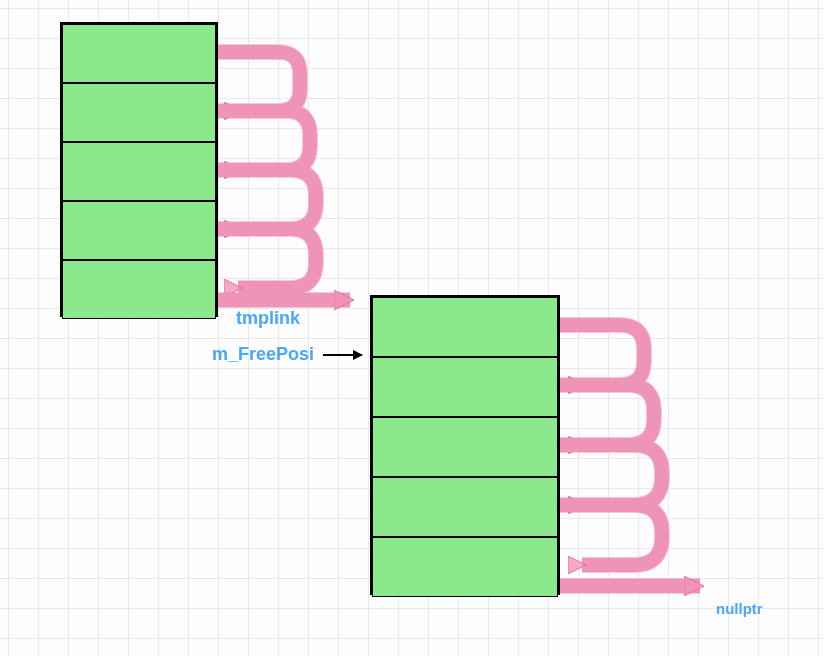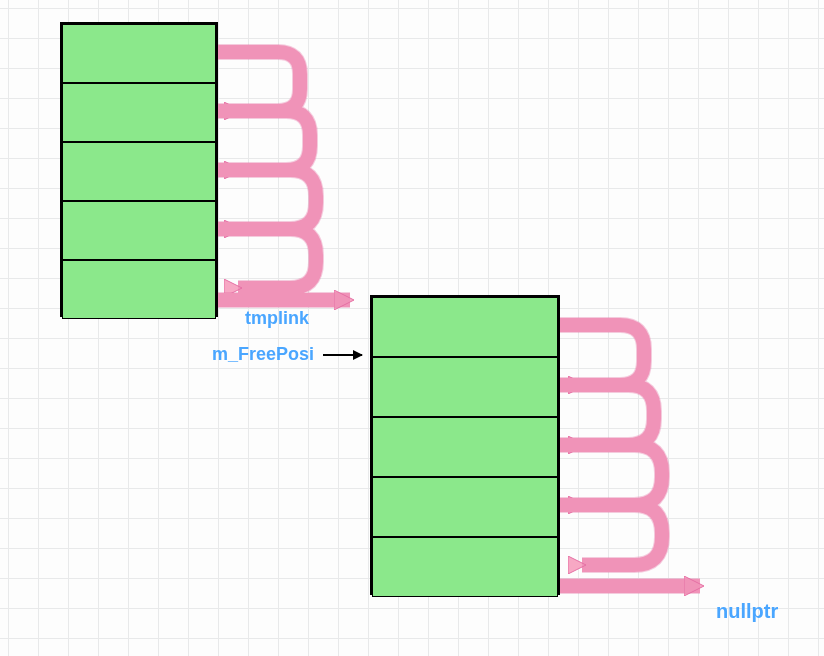--- a/index.html
+++ b/index.html
@@ -39,21 +39,21 @@
   .label {
     position: absolute;
     font-weight: 700;
     color: #4aa6ff;
     font-size: 18px;
   }
   .arrow-text {
     position: absolute;
     font-weight: 700;
     color: #4aa6ff;
-    font-size: 20px;
+    font-size: 15px;
   }
   svg.overlay {
     position: absolute;
     inset: 0;
     width: 824px;
     height: 656px;
     pointer-events: none;
   }
 </style>
 </head>
@@ -128,19 +128,19 @@
       <path d="M560,325 H620 Q644,325 644,349 V361 Q644,385 620,385 H582"></path>
       <path d="M560,385 H628 Q654,385 654,411 V419 Q654,445 628,445 H582"></path>
       <path d="M560,445 H634 Q662,445 662,473 V477 Q662,505 634,505 H582"></path>
       <path d="M560,505 H634 Q662,505 662,533 V537 Q662,565 634,565 H582"></path>
       <path d="M560,586 H700"></path>
     </g>
 
     <line x1="323" y1="355" x2="362" y2="355" stroke="#000" stroke-width="2" marker-end="url(#blackHead)"></line>
   </svg>
 
-  <div class="label" style="left:236px; top:308px;margin-left:9px;">tmplink</div>
+  <div class="label" style="left:236px; top:308px;">tmplink</div>
 
   <div class="label" style="left:212px; top:344px;">m_FreePosi</div>
 
   <div class="arrow-text" style="left:716px; top:600px;">nullptr</div>
 
 </div>
 
 </body></html>

